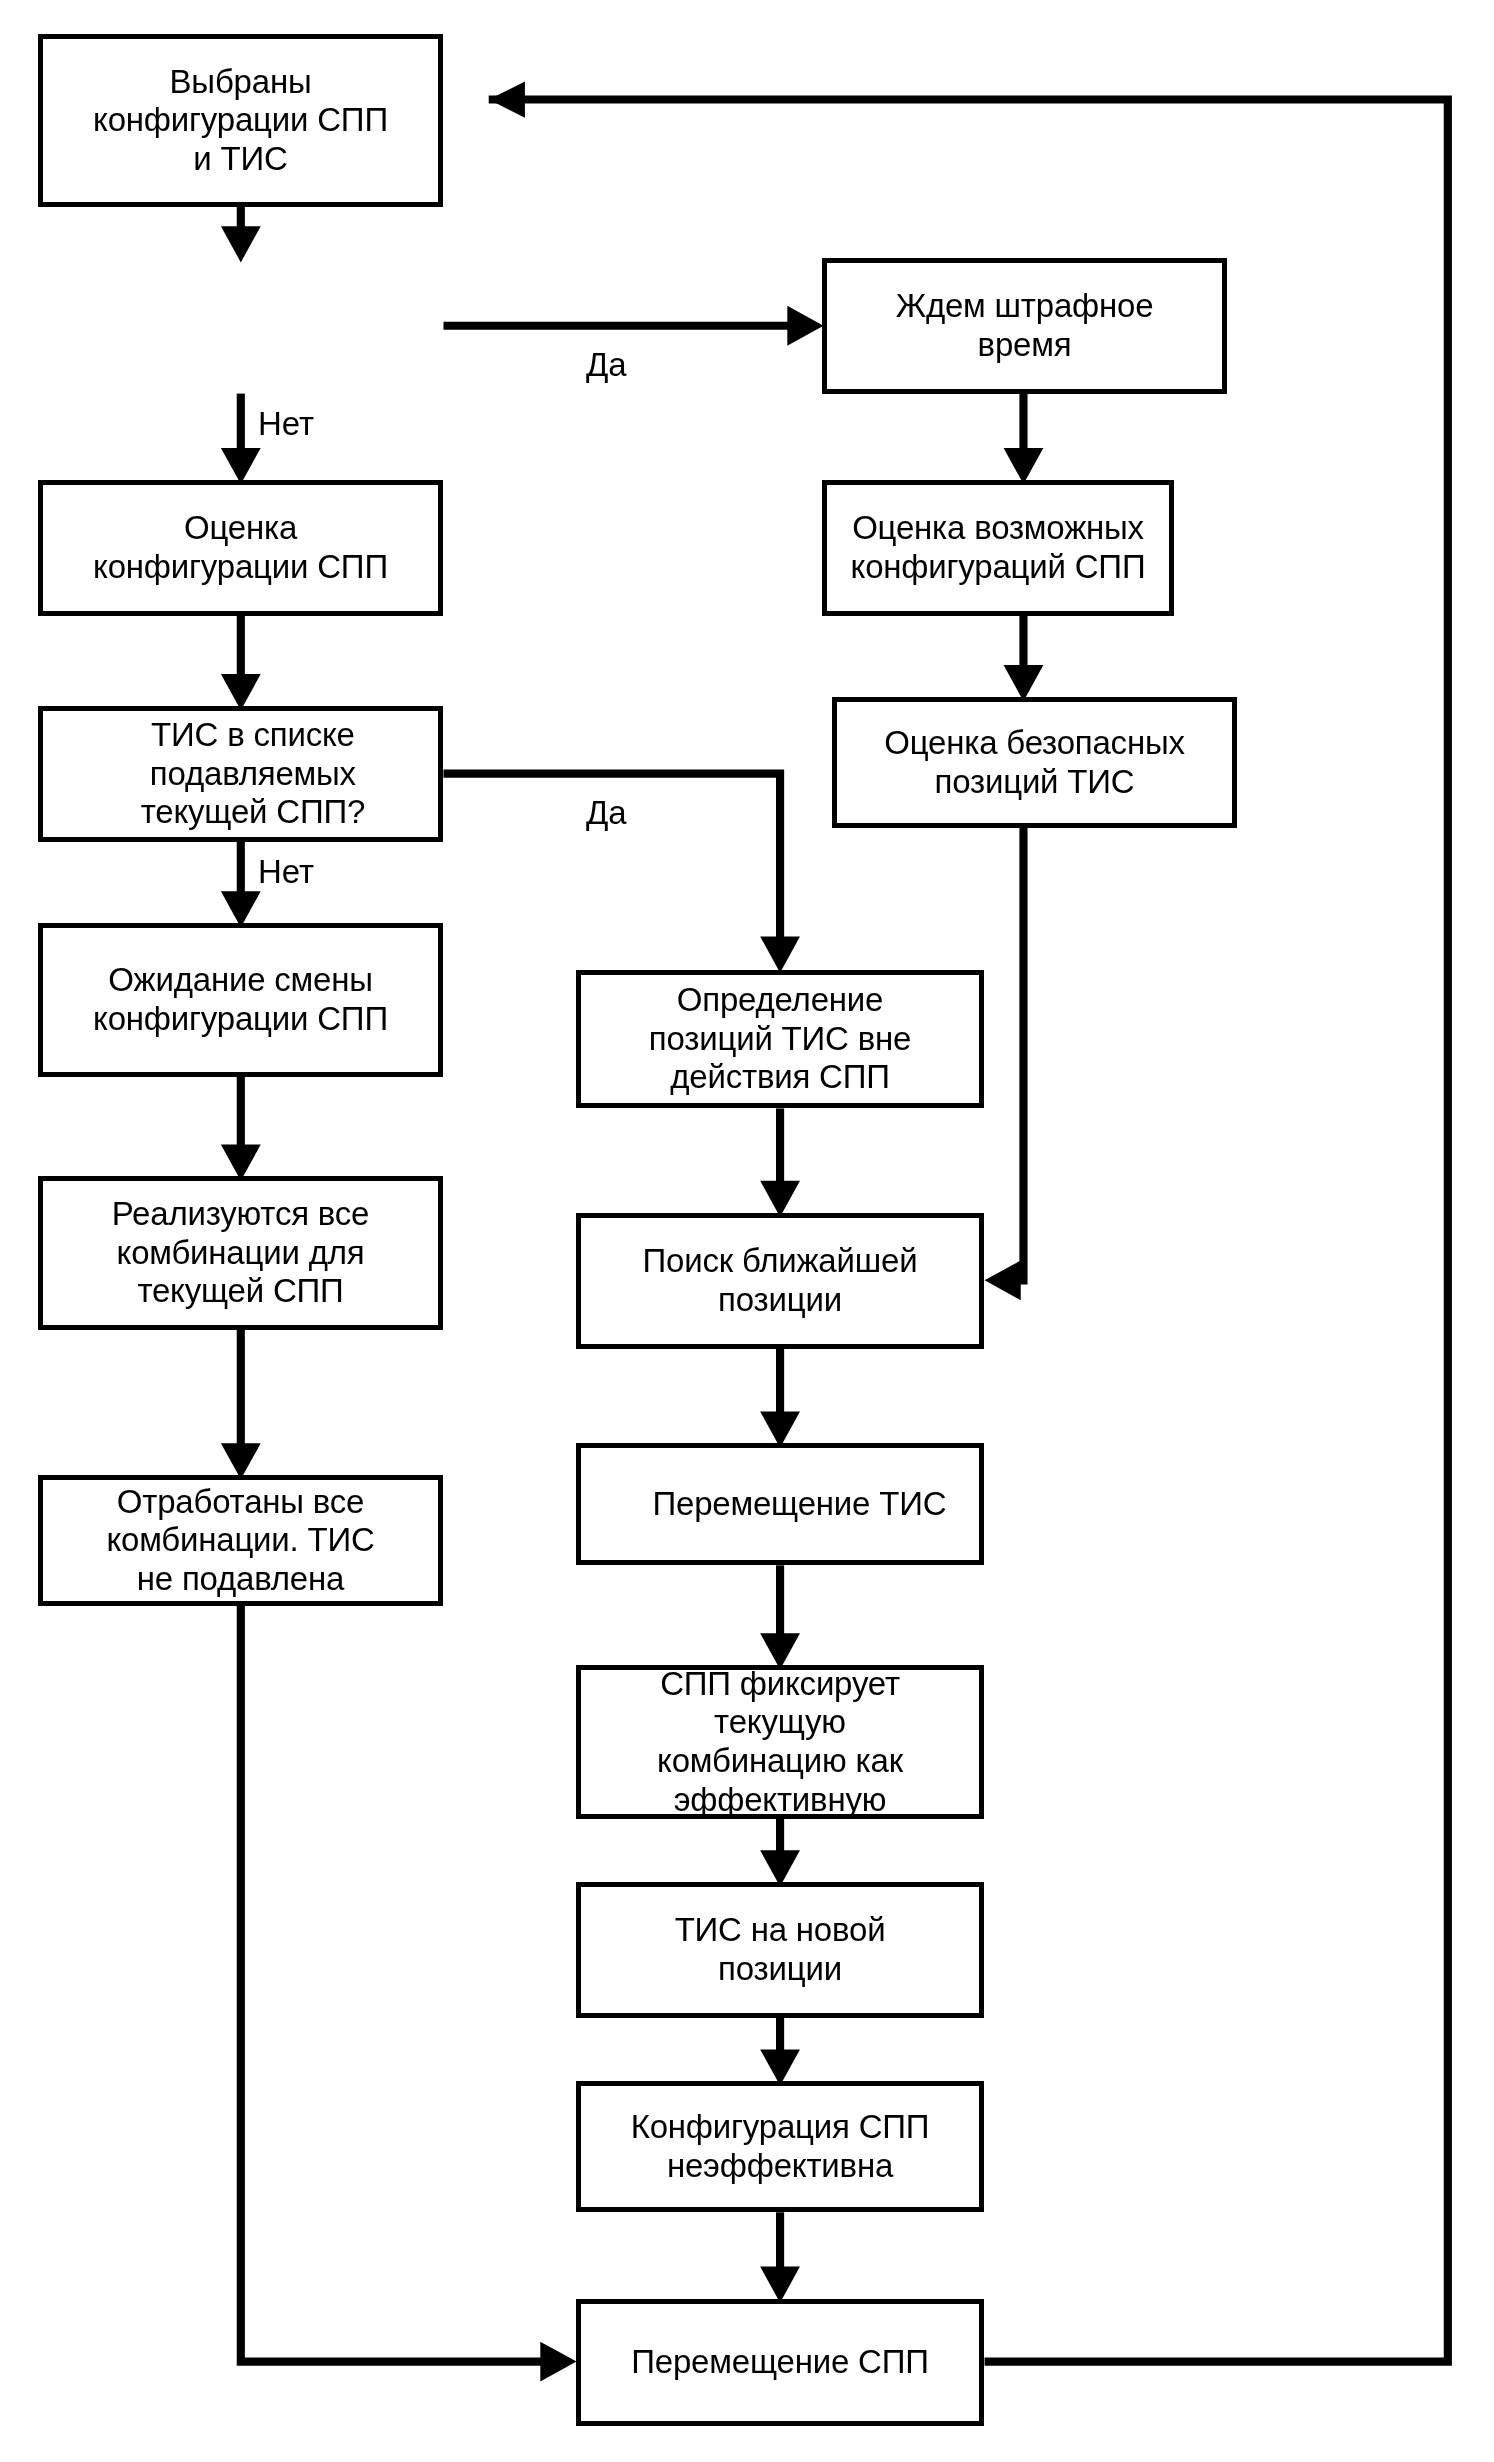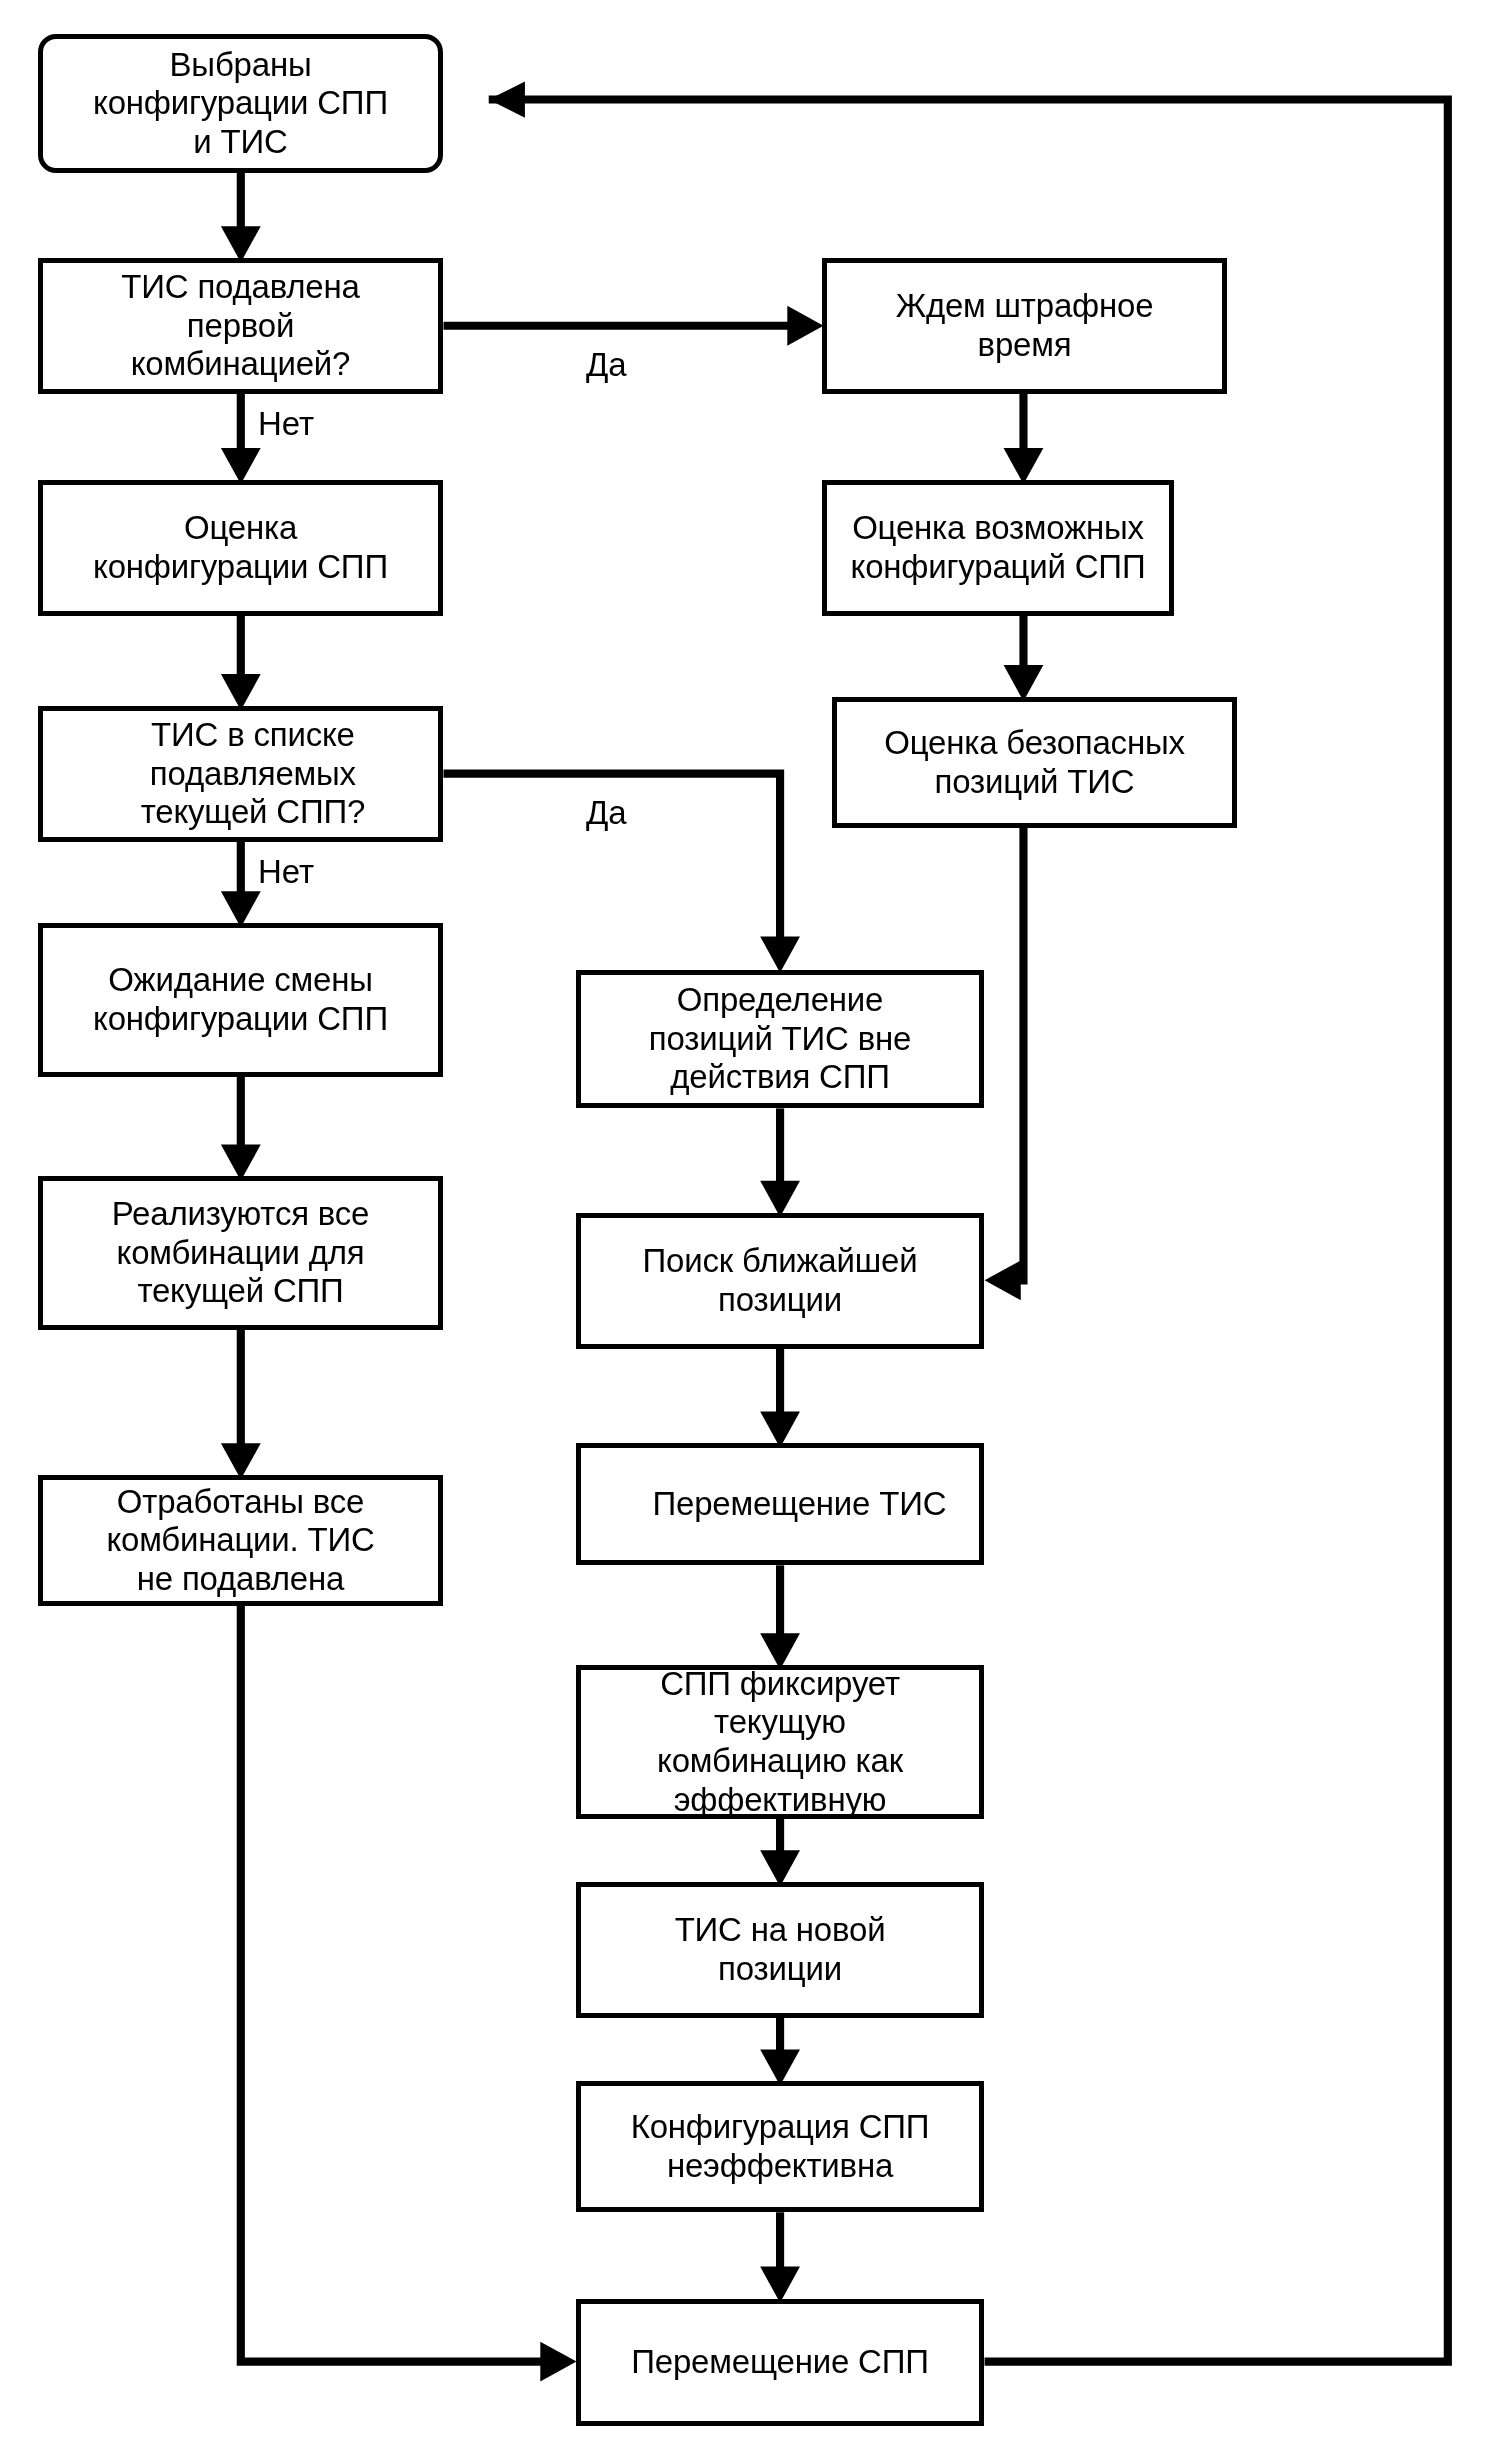--- a/index.html
+++ b/index.html
@@ -110,27 +110,24 @@
     <polygon points="862,2085 840,2045 884,2045"></polygon>
 
     <path d="M 862 2230 L 862 2270"></path>
     <polygon points="862,2305 840,2265 884,2265"></polygon>
 
     <path d="M 862 2445 L 862 2510"></path>
     <polygon points="862,2545 840,2505 884,2505"></polygon>
 
   </svg>
 
-  <div class="node" style="left:38px;top:34px;width:405px;height:139px;border-radius:18px;">Выбраны
+  <div class="node" style="left:38px;top:34px;width:405px;height:173px;">Выбраны
 конфигурации СПП
 и ТИС</div>
 
-  <div class="node" style="left:38px;top:258px;width:405px;height:136px;">ТИС подавлена
-первой
-комбинацией?</div>
 
   <div class="node" style="left:38px;top:480px;width:405px;height:136px;">Оценка
 конфигурации СПП</div>
 
   <div class="node" style="left:38px;top:706px;width:405px;height:136px;padding-left:32px;">ТИС в списке
 подавляемых
 текущей СПП?</div>
 
   <div class="node" style="left:38px;top:923px;width:405px;height:154px;">Ожидание смены
 конфигурации СПП</div>

